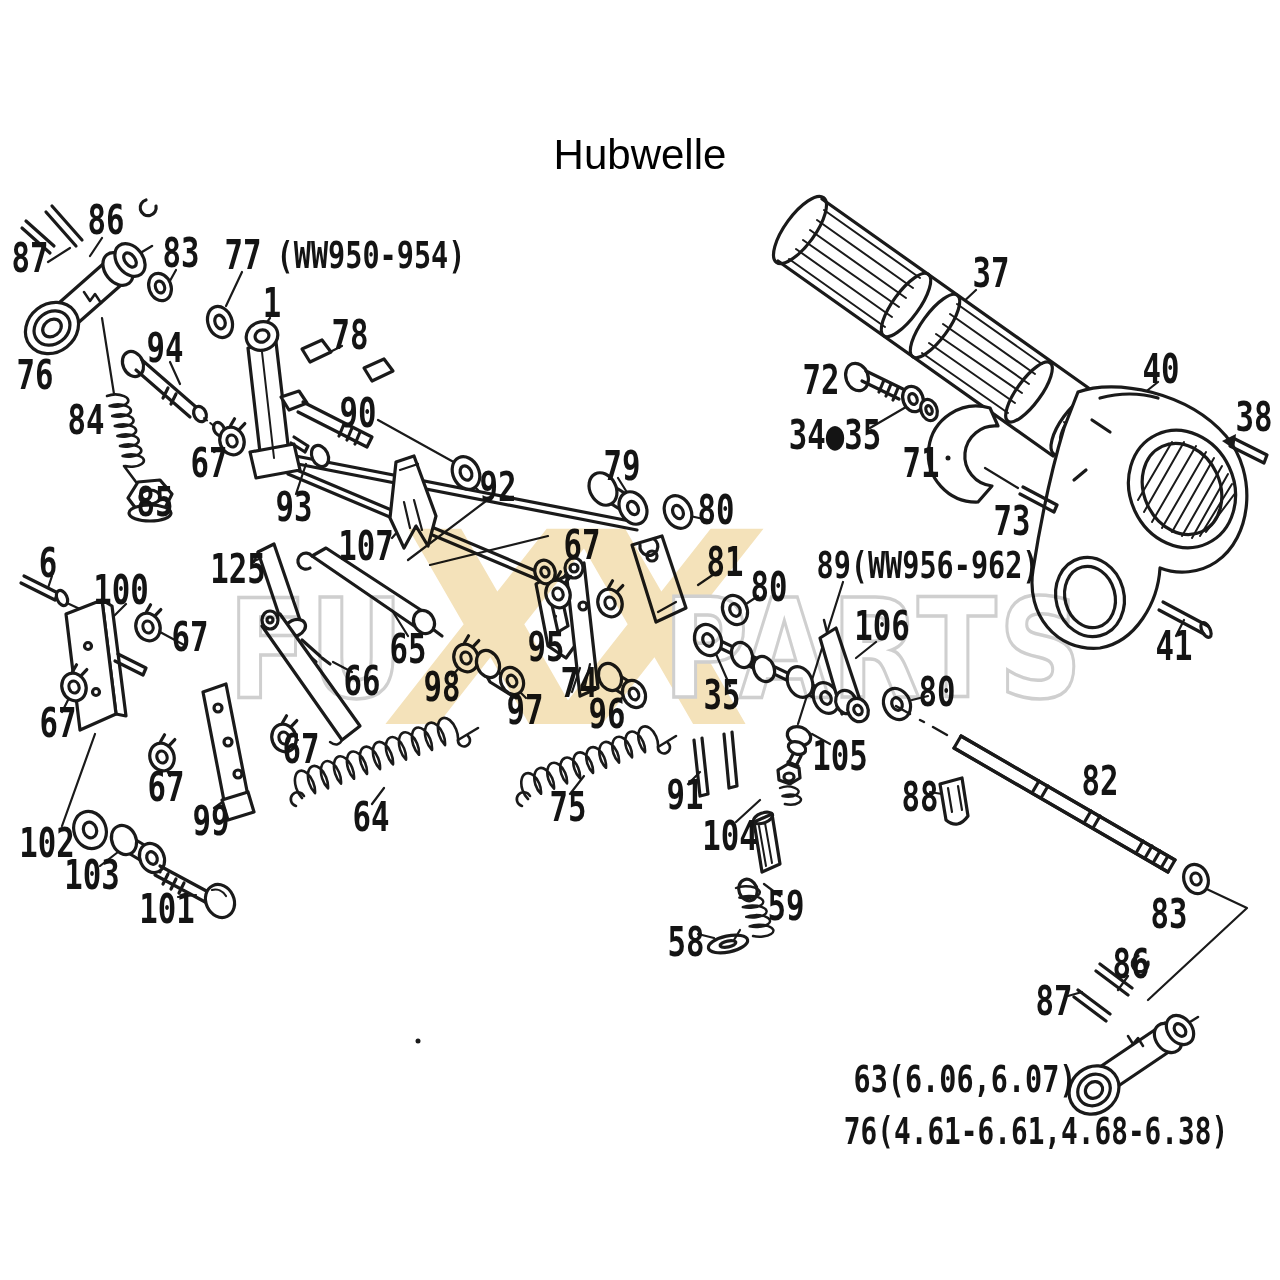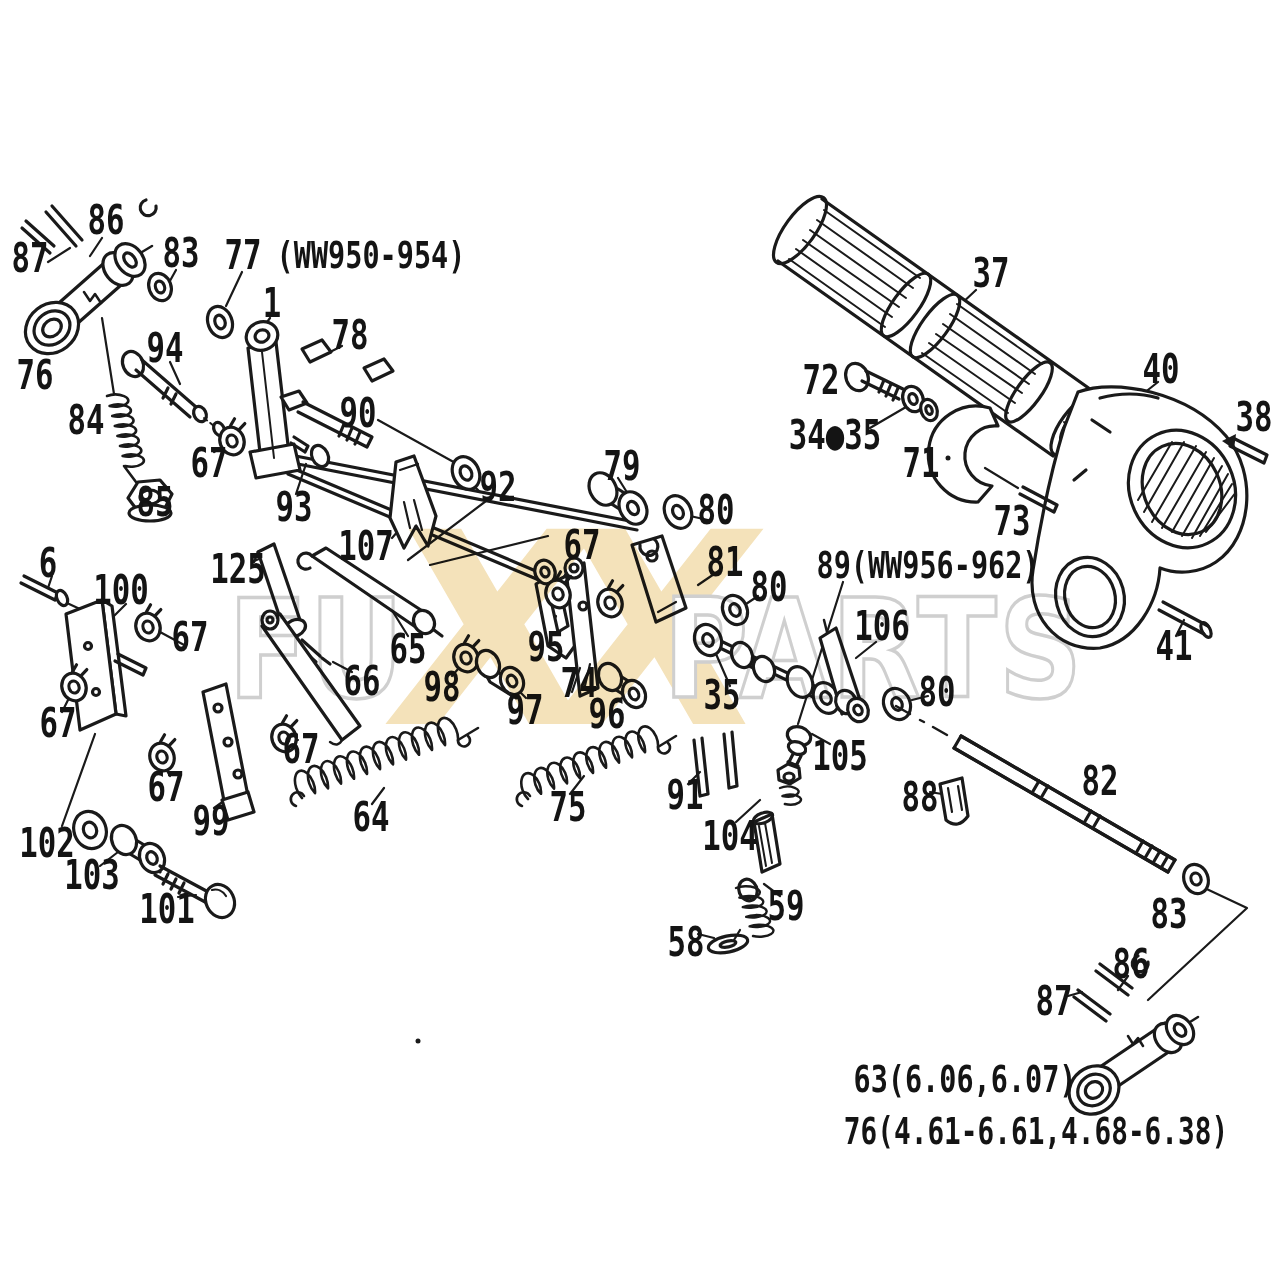--- a/index.html
+++ b/index.html
@@ -384,14 +384,15 @@
       <span class="plabel" style="left: 1036px; top: 1131px; font-size: 37px;">76(4.61-6.61,4.68-6.38)</span>
     </div>
 
   <div id="watermark">
     <span class="wm-outline wm-fu">FU</span>
     <span class="wm-x wm-x1">X</span>
     <span class="wm-x wm-x2">X</span>
     <span class="wm-outline wm-parts">PARTS</span>
   </div>
 
+  <div id="page-title">Hubwelle</div>
 
 </div>
 
 </body></html>

